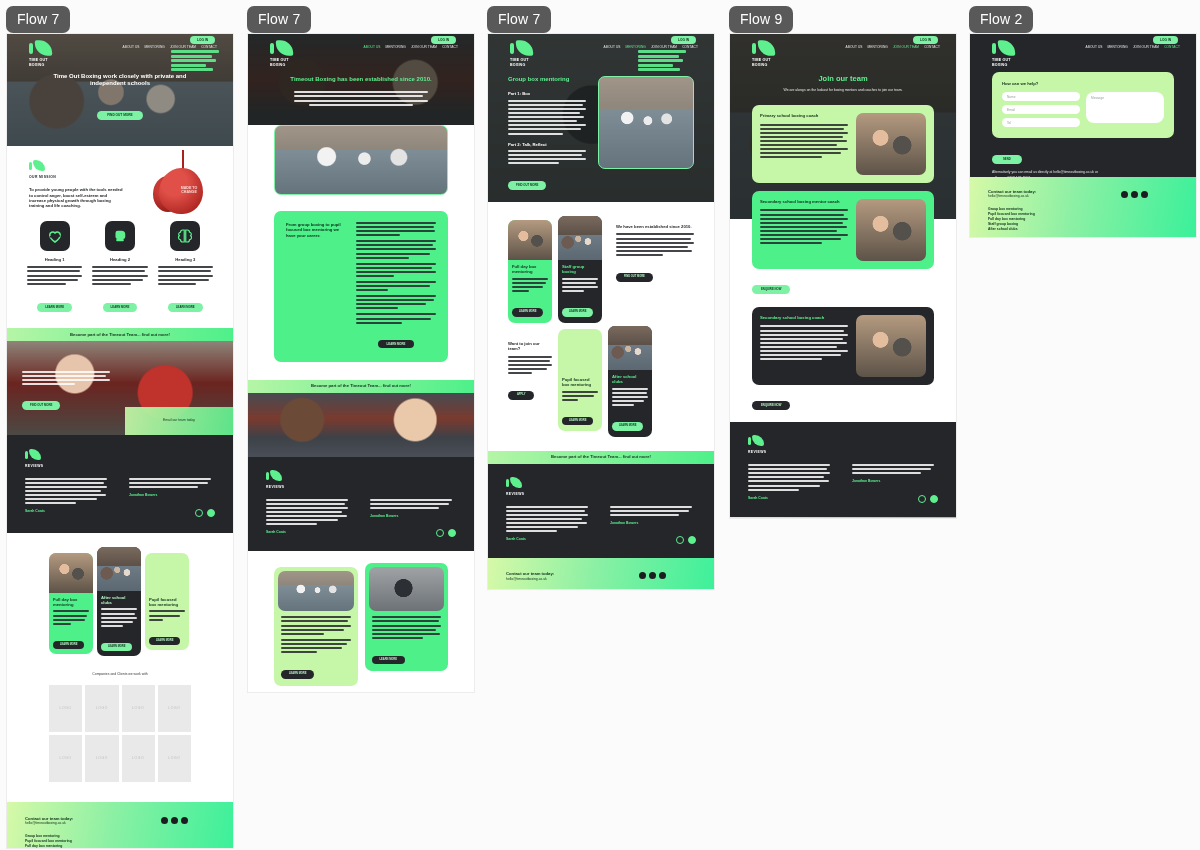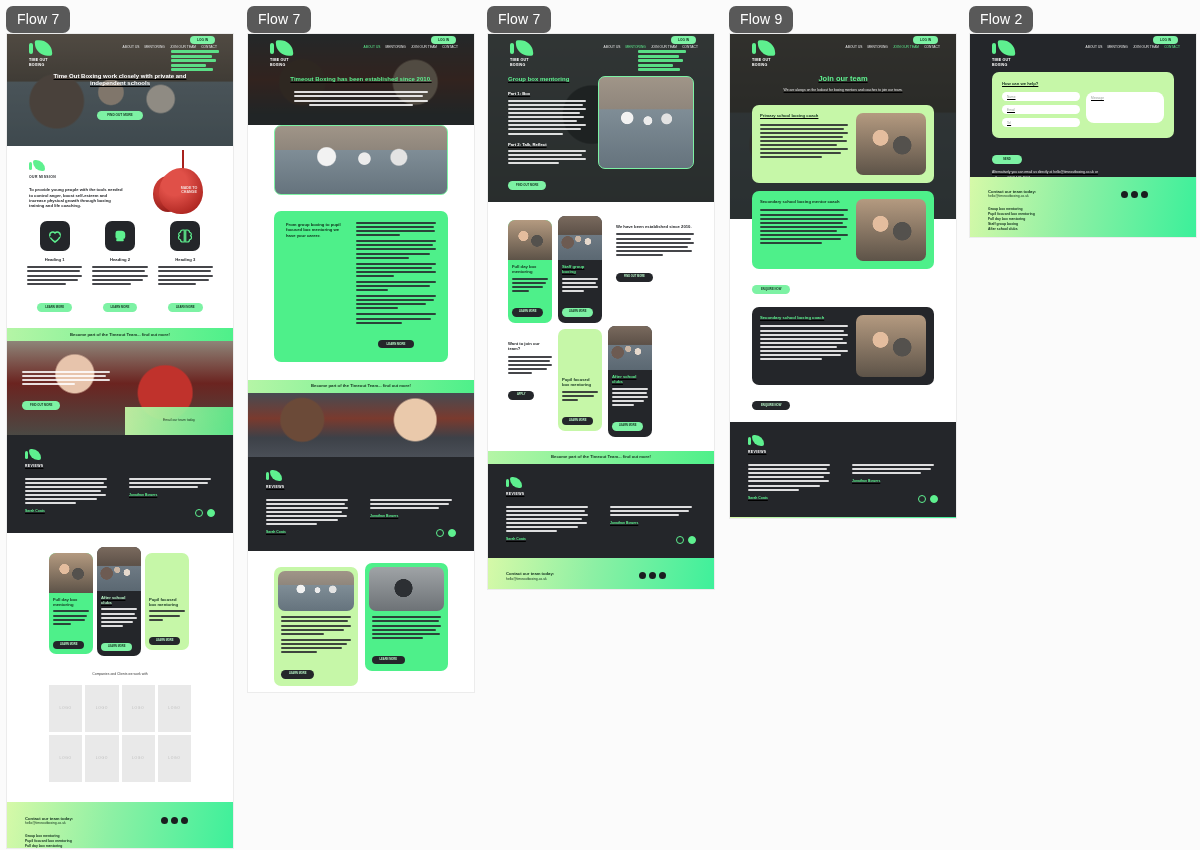--- a/index.html
+++ b/index.html
@@ -26,21 +26,21 @@
 
   
   .frame {
     position: absolute;
     background: #ffffff;
     overflow: hidden;
     border: 1px solid #ececec;
   }
 
   
-  .dark { background: #24262a; text-decoration: underline; }
+  .dark { background: #24262a; }
   .green-solid { background: #4ef08a; }
   .green-pale { background: #c6f7a8; }
   .green-grad { background: linear-gradient(100deg,#d6f9a8 0%,#8df0a4 45%,#3bf09a 100%); }
   .green-band { background: linear-gradient(95deg,#b5f5a6 0%,#4ef08a 100%); }
 
   
   .nav { position: relative; height: 26px; }
   .logo { position: absolute; left: 22px; top: 6px; width: 34px; }
   .logo .leaf-wrap { position: relative; height: 17px; width: 26px; }
   .logo .bar { position: absolute; left: 0; top: 3px; width: 4px; height: 11px; background: #5ef08f; border-radius: 2px; }

